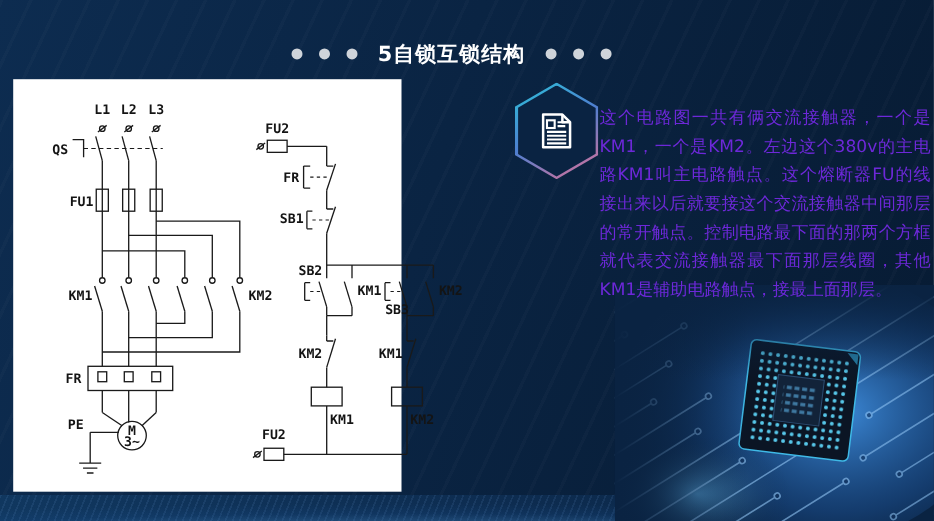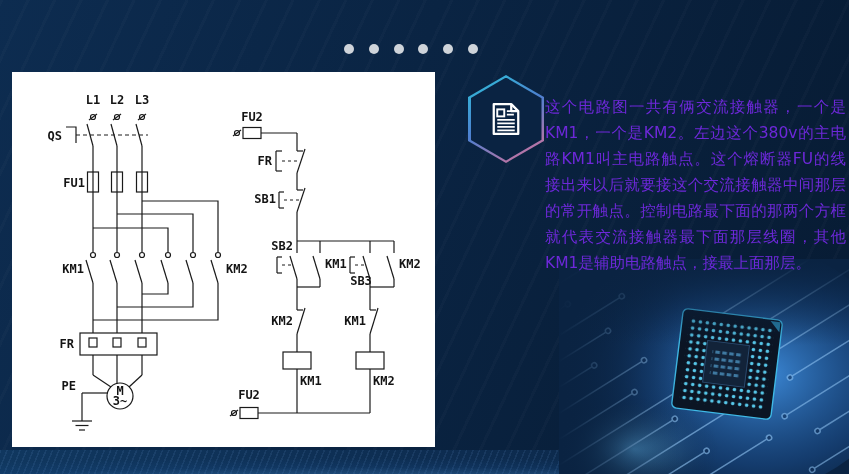--- a/index.html
+++ b/index.html
@@ -10,21 +10,21 @@
   }
   .bg-stripes{position:absolute;inset:0;z-index:0;pointer-events:none;
     background:repeating-linear-gradient(115deg,rgba(255,255,255,.02) 0 3px,transparent 3px 24px);}
   
   .title-bar{position:absolute;top:34px;left:0;width:100%;height:30px;z-index:4;
     display:flex;align-items:center;justify-content:center;gap:14px;transform:translateX(-14px);}
   .dot-group{display:flex;gap:15px;align-items:center;}
   .dot{width:10px;height:10px;border-radius:50%;background:#cfd4da;}
   .page-title{color:#ffffff;font-size:19px;font-weight:bold;letter-spacing:1px;margin:0 4px;}
   
-  .circuit-panel{position:absolute;left:12px;top:72px;width:423px;height:375px;background:#ffffff;z-index:3;}
+  .circuit-panel{position:absolute;left:12px;top:72px;width:353px;height:375px;background:#ffffff;z-index:3;}
   .circuit-panel svg text{font-family:"DejaVu Sans Mono",monospace;font-weight:bold;fill:#141414;font-size:12px;}
   
   .hexagon{position:absolute;left:468px;top:75px;width:76px;height:88px;z-index:4;
     clip-path:polygon(50% 0%,100% 25%,100% 75%,50% 100%,0% 75%,0% 25%);
     background:linear-gradient(150deg,#2fbcd8 5%,#4e7fd0 48%,#c773a0 90%);}
   .hexagon-inner{position:absolute;inset:2.5px;
     clip-path:polygon(50% 0%,100% 25%,100% 75%,50% 100%,0% 75%,0% 25%);
     background:#0a2342;display:flex;align-items:center;justify-content:center;}
   .note-text{position:absolute;left:545px;top:78px;width:301px;z-index:4;
     color:#6d28d9;font-size:15.5px;line-height:26px;text-align:justify;}
@@ -40,20 +40,21 @@
 <body>
 
 <div class="bg-stripes"></div>
 
 <div class="title-bar">
   <div class="dot-group">
     <span class="dot"></span>
     <span class="dot"></span>
     <span class="dot"></span>
   </div>
+  <h1 class="page-title">5自锁互锁结构</h1>
   <div class="dot-group">
     <span class="dot"></span>
     <span class="dot"></span>
     <span class="dot"></span>
   </div>
 </div>
 
 <div class="circuit-panel">
 <svg width="423" height="375" viewBox="0 0 423 375">
   <g stroke="#1a1a1a" stroke-width="1.2" fill="none">

